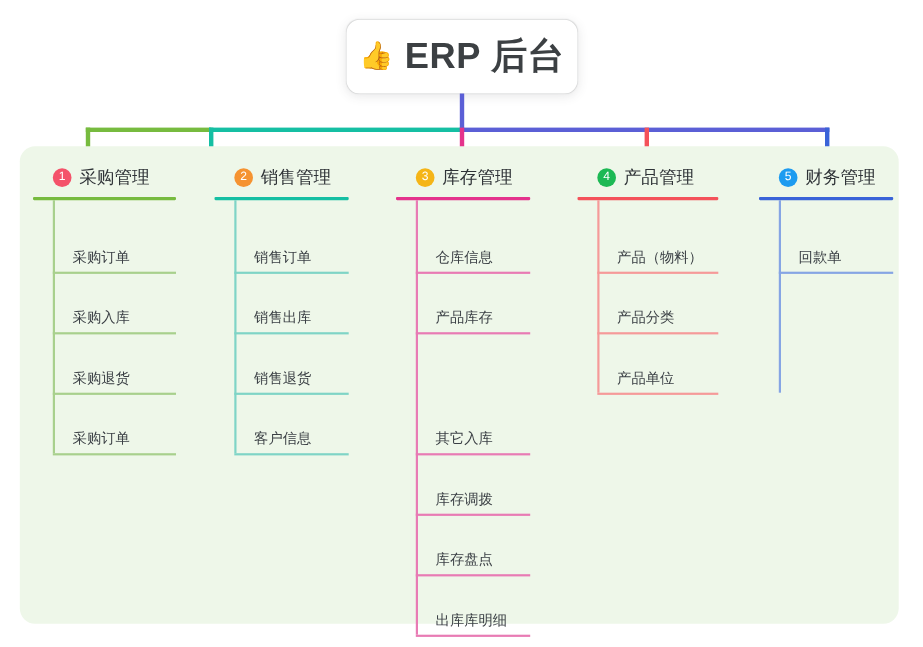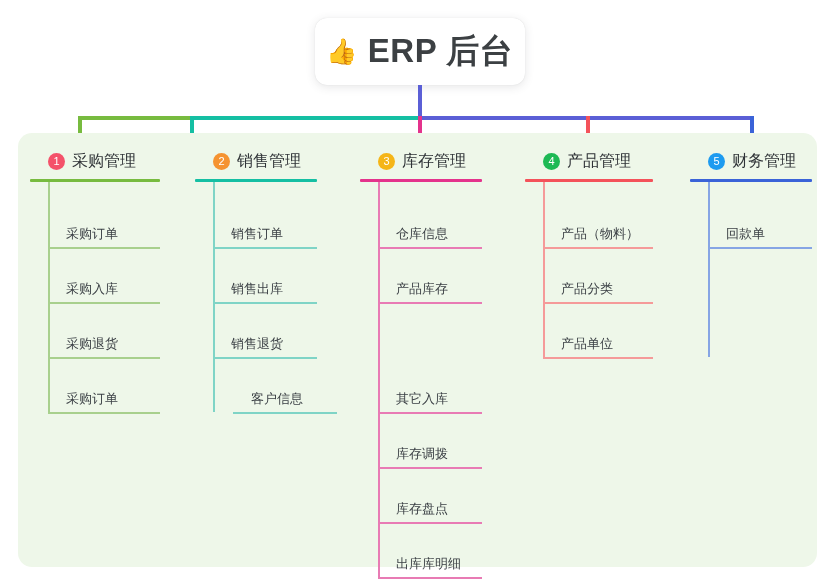--- a/index.html
+++ b/index.html
@@ -214,21 +214,21 @@
             <div class="leaf-rule" style="background: rgb(127, 212, 198); width: 104px;"></div>
           </div>
           <div class="leaf" style="top: 92px; width: 104px;">
             <span class="leaf-text">销售出库</span>
             <div class="leaf-rule" style="background: rgb(127, 212, 198); width: 104px;"></div>
           </div>
           <div class="leaf" style="top: 147px; width: 104px;">
             <span class="leaf-text">销售退货</span>
             <div class="leaf-rule" style="background: rgb(127, 212, 198); width: 104px;"></div>
           </div>
-          <div class="leaf" style="top: 202px; width: 104px; margin-left: 20px;">
+          <div class="leaf" style="top: 202px; width: 104px;">
             <span class="leaf-text">客户信息</span>
             <div class="leaf-rule" style="background: rgb(127, 212, 198); width: 104px;"></div>
           </div>
         </div>
       </div>
       <div class="column" style="left: 360px; top: 148px; width: 122px;">
         <div class="col-head">
           <span class="badge" style="background: rgb(245, 181, 23);">3</span>
           <span class="col-title">库存管理</span>
         </div>

